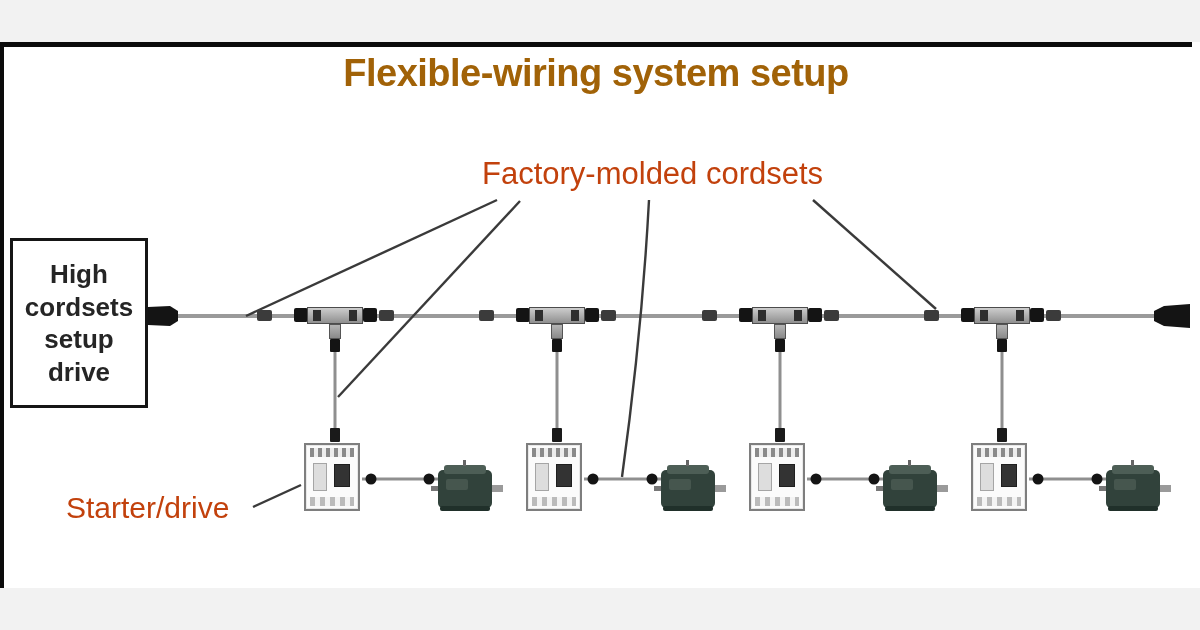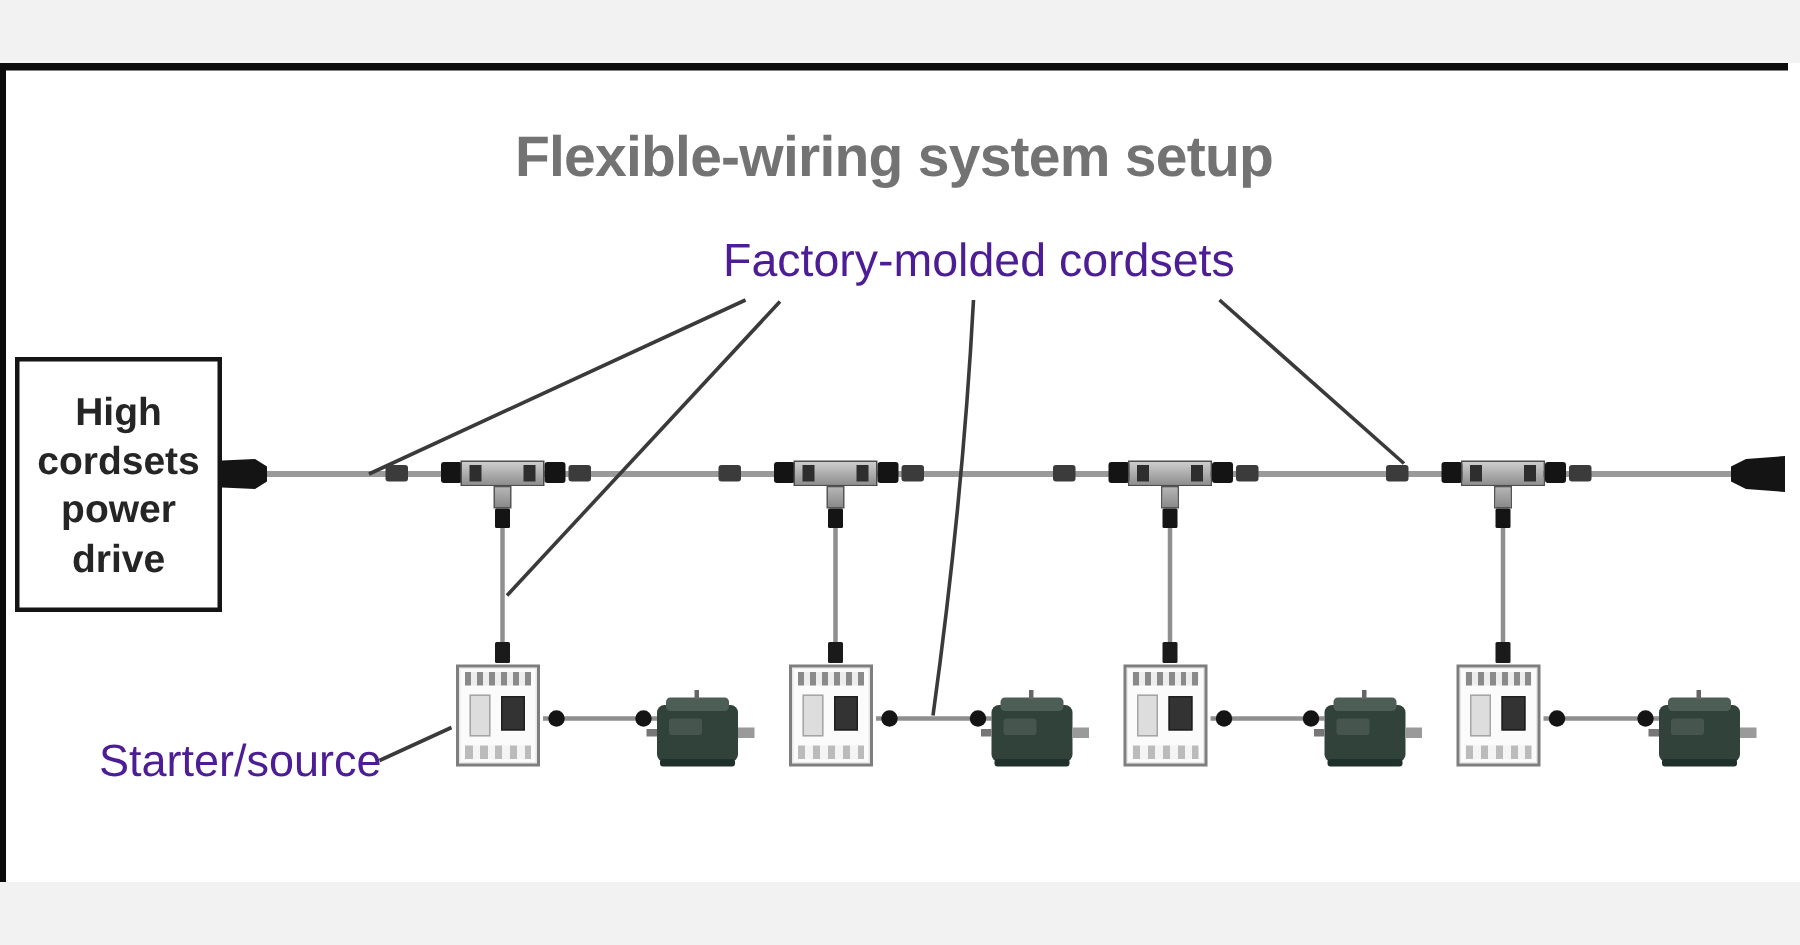--- a/index.html
+++ b/index.html
@@ -1,22 +1,22 @@
 <!DOCTYPE html>
 <html><head>
 <meta charset="utf-8">
 <style>
   html,body{margin:0;padding:0;}
   body{width:1200px;height:630px;overflow:hidden;font-family:"Liberation Sans","DejaVu Sans",sans-serif;}
   .page{position:relative;width:1200px;height:630px;background:#f2f2f2;}
   .diagram{position:absolute;left:0;top:42px;width:1200px;height:546px;background:#ffffff;}
   .border-top{position:absolute;left:0;top:0;width:1192px;height:5px;background:#0b0b0b;}
   .border-left{position:absolute;left:0;top:0;width:4px;height:546px;background:#0b0b0b;}
-  .title{position:absolute;left:0;top:10px;width:1192px;text-align:center;font-size:38px;font-weight:700;color:#737373;letter-spacing:-0.5px;margin-top:32px;}
-  .lbl{position:absolute;color:#4c1d95;white-space:nowrap;text-align:right;}
+  .title{position:absolute;left:0;top:10px;width:1192px;text-align:center;font-size:38px;font-weight:700;color:#a16207;letter-spacing:-0.5px;}
+  .lbl{position:absolute;color:#c2410c;white-space:nowrap;text-align:right;}
   .lbl-cordsets{left:482px;top:114px;font-size:31px;}
   .lbl-starter{left:66px;top:449px;font-size:30px;}
   .power-box{position:absolute;left:10px;top:196px;width:132px;height:164px;border:3px solid #151515;background:#ffffff;display:flex;flex-direction:column;align-items:center;justify-content:center;font-size:26px;font-weight:700;color:#252525;line-height:1.25;text-align:center;}
   svg.wires{position:absolute;left:0;top:0;width:1200px;height:546px;pointer-events:none;}
   #components div{position:absolute;box-sizing:border-box;}
   .junc{top:268px;width:15px;height:11px;background:#3b3b3b;border-radius:2px;}
   .plug{top:266px;width:14px;height:14px;background:#141414;border-radius:2px;}
   .tee{top:265px;width:56px;height:17px;background:linear-gradient(#cdcdcd,#8f8f8f);border:1px solid #4c4c4c;}
   .tee::before,.tee::after{content:"";position:absolute;top:2px;bottom:2px;width:8px;background:#2e2e2e;}
   .tee::before{left:5px;}
@@ -68,24 +68,24 @@
         <circle cx="1038" cy="437" r="5.5" fill="#141414"></circle>
         <circle cx="1097" cy="437" r="5.5" fill="#141414"></circle>
       </svg>
     <div class="border-top"></div>
     <div class="border-left"></div>
     <div class="title">Flexible-wiring system setup</div>
     <div class="lbl lbl-cordsets">Factory-molded cordsets</div>
     <div class="power-box">
       <span>High</span>
       <span>cordsets</span>
-      <span>power</span>
+      <span>setup</span>
       <span>drive</span>
     </div>
-    <div class="lbl lbl-starter">Starter/source</div>
+    <div class="lbl lbl-starter">Starter/drive</div>
     <div id="components">
         <div class="junc" style="left:257px"></div>
         <div class="junc" style="left:379px"></div>
         <div class="plug" style="left:294px"></div>
         <div class="plug" style="left:363px"></div>
         <div class="tee" style="left:307px"></div>
         <div class="stem" style="left:329px"></div>
         <div class="stem-plug" style="left:330px"></div>
         <div class="drop-plug" style="left:330px"></div>
         <div class="starter" style="left:304px">

